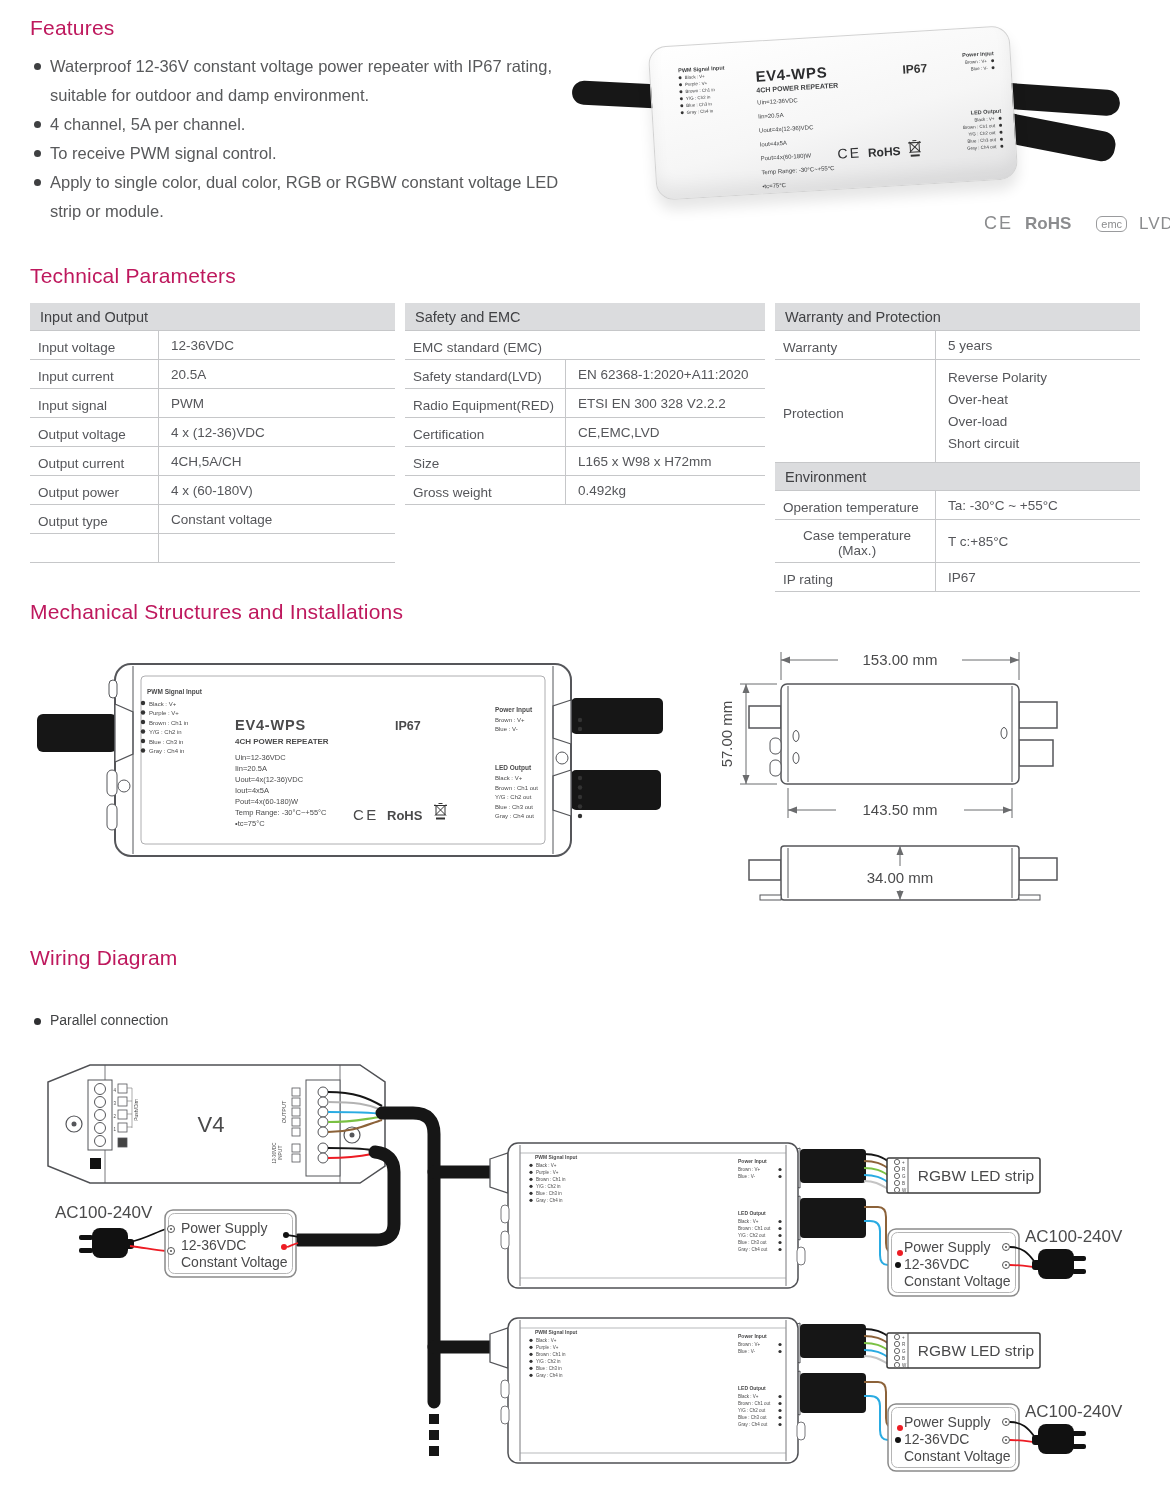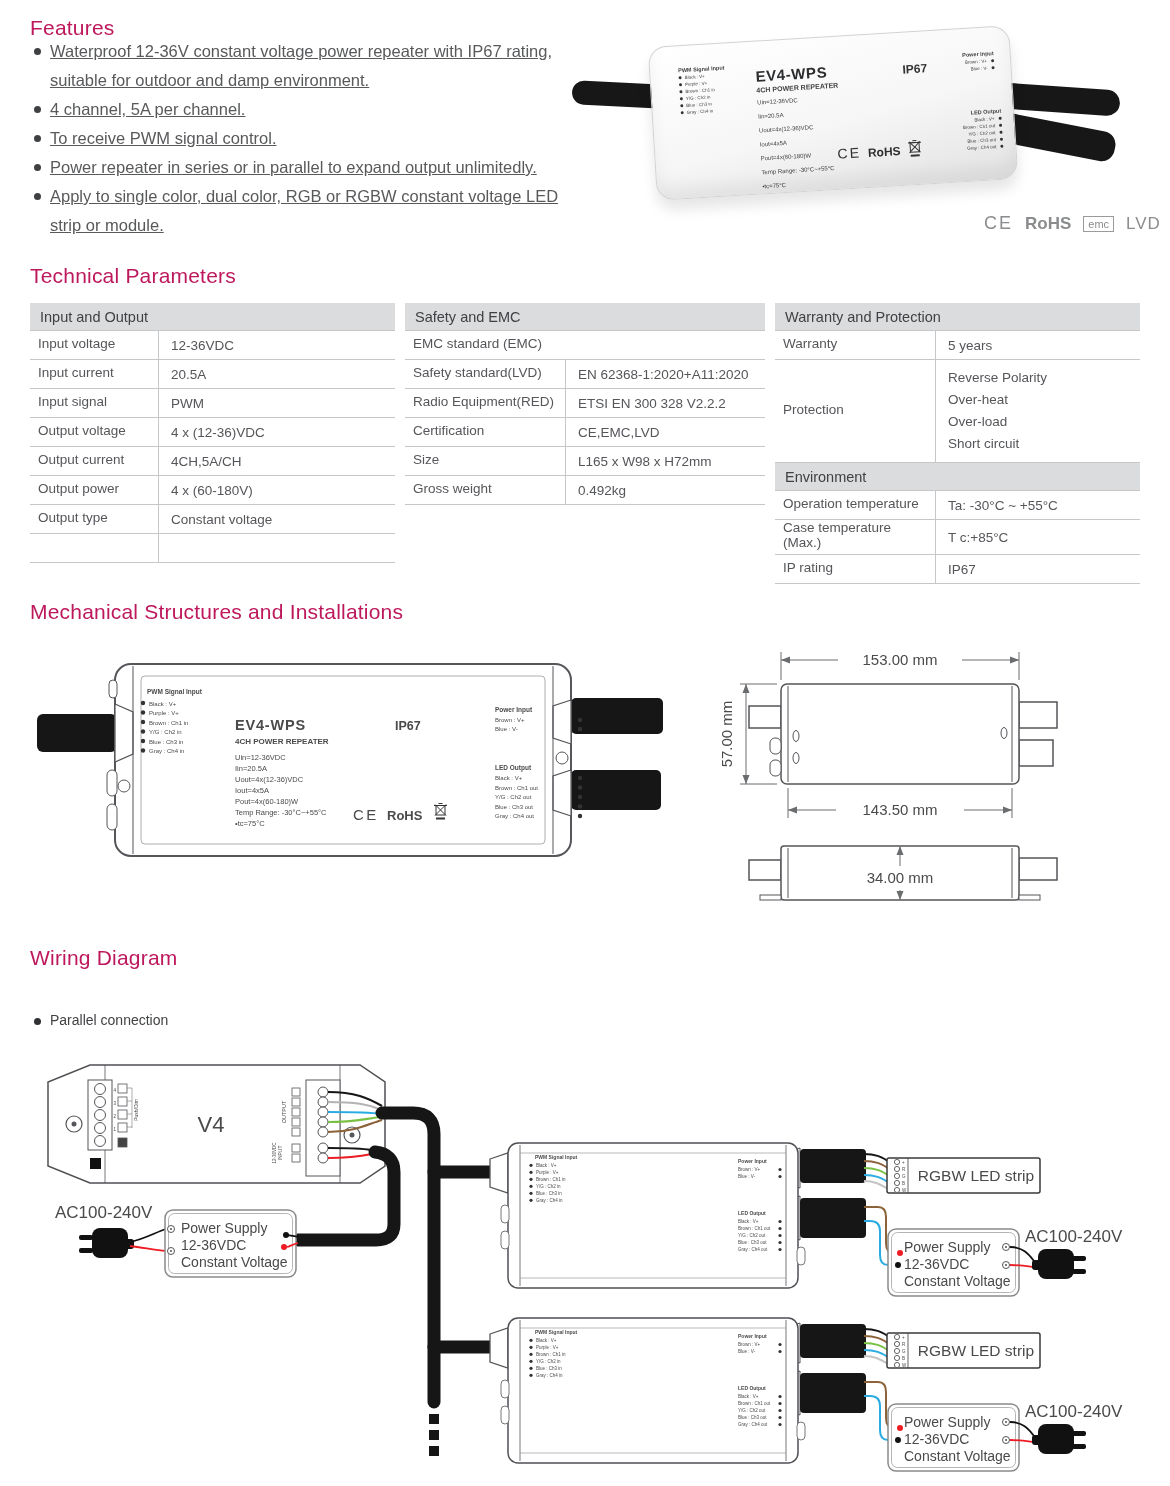--- a/index.html
+++ b/index.html
@@ -2,21 +2,21 @@
 <html><head>
 <meta charset="utf-8">
 <style>
   * { margin:0; padding:0; box-sizing:border-box; }
   body { background:#fff; font-family:"Liberation Sans", sans-serif; }
   .page { position:relative; width:1170px; height:1486px; background:#fff; overflow:hidden; color:#58595b; }
   .abs { position:absolute; }
   h2.sec { position:absolute; font-size:21px; font-weight:normal; color:#be185d; letter-spacing:0.2px; }
 
   
-  .feat { position:absolute; left:32px; top:37px; width:560px; list-style:none;text-decoration:underline; }
+  .feat { position:absolute; left:32px; top:52px; width:560px; list-style:none; }
   .feat li { position:relative; font-size:16.5px; line-height:29px; padding-left:18px; color:#58595b; }
   .feat li::before { content:""; position:absolute; left:2px; top:11px; width:7px; height:7px; border-radius:50%; background:#3f4042; }
 
   
   .cable { position:absolute; background:#171717; border-radius:13px; }
   .photo-body { position:absolute; left:652px; top:36px; width:362px; height:154px; border-radius:18px;
     background:linear-gradient(168deg,#ffffff 0%,#f6f6f6 55%,#e2e2e3 100%);
     border:1px solid #d2d2d2; transform:rotate(-3.5deg);
     box-shadow:0 10px 14px rgba(0,0,0,0.10), inset 0 -12px 16px rgba(0,0,0,0.05); }
   .pblock { position:absolute; color:#3f4042; }
@@ -28,50 +28,49 @@
   .mtype { font-size:7px; font-weight:bold; margin-top:2px; }
   .mspec { font-size:6px; line-height:9px; margin-top:5px; white-space:nowrap; }
   .ipbadge { font-size:12px; font-weight:bold; color:#333; }
   .cemini { display:flex; align-items:flex-end; gap:7px; color:#2f3032; }
   .cemini .ce { font-size:14px; letter-spacing:2px; }
   .cemini .rh { font-size:12px; font-weight:bold; }
 
   .certrow { position:absolute; left:984px; top:213px; display:flex; align-items:center; gap:12px; color:#8b8c8e; }
   .certrow .c1 { font-size:18px; letter-spacing:2px; }
   .certrow .c2 { font-size:17px; font-weight:bold; }
-  .certrow .c3 { font-size:11px; border:1.5px solid #9a9b9d; border-radius:0; padding:1px 4px; }
+  .certrow .c3 { font-size:11px; border:1.5px solid #9a9b9d; border-radius:6px; padding:1px 4px;margin-left:13px; }
   .certrow .c4 { font-size:17px; letter-spacing:1px; }
 
   
   .tbl { position:absolute; font-size:13.5px; color:#55565a; }
   .thead { height:28px; display:flex; align-items:center; padding:0 10px; background:#dbdcde;
     color:#404144; font-size:14.5px; border-bottom:1px solid #c6c7c9; }
   .tr { display:flex; min-height:29px; border-bottom:1px solid #c6c7c9; }
   .td { display:flex; align-items:center; }
-  .td.l { padding:0 4px 4px 8px; flex:none; }
+  .td.l { padding:8px 4px 4px 8px; flex:none;text-align:center; }
   .td.v { flex:1; border-left:1px solid #c6c7c9; padding:4px 4px 4px 12px; }
   .td.v.multi { flex-direction:column; align-items:flex-start; justify-content:center; padding:7px 4px 7px 12px; }
   .td.v.multi div { line-height:22px; }
 
   
   svg text { font-family:"Liberation Sans", sans-serif; fill:#4a4a4b; }
   .sub-bullet { position:absolute; left:34px; top:1012px; font-size:14px; color:#414244; padding-left:16px; }
   .sub-bullet::before { content:""; position:absolute; left:0; top:6px; width:7px; height:7px; border-radius:50%; background:#2f3032; }
 </style>
 </head>
 <body>
 
 <div class="page">
 
   <h2 class="sec" style="left:30px;top:16px;">Features</h2>
   <ul class="feat">
     <li>Waterproof 12-36V constant voltage power repeater with IP67 rating, suitable for outdoor and damp environment.</li>
     <li>4 channel, 5A per channel.</li>
     <li>To receive PWM signal control.</li>
-    <li>Power repeater in series or in parallel to expand output unlimitedly.</li>
     <li>Apply to single color, dual color, RGB or RGBW constant voltage LED strip or module.</li>
   </ul>
 
   <div class="cable" style="left:572px;top:83px;width:114px;height:24px;transform:rotate(3deg);"></div>
   <div class="cable" style="left:986px;top:86px;width:134px;height:26px;transform:rotate(4deg);"></div>
   <div class="cable" style="left:994px;top:122px;width:122px;height:30px;transform:rotate(11deg);"></div>
   <div class="photo-body">
     <div class="pblock" style="left:28px;top:20px;">
       <div class="pheader">PWM Signal Input</div>
       <div class="prow l">Black : V+</div>

